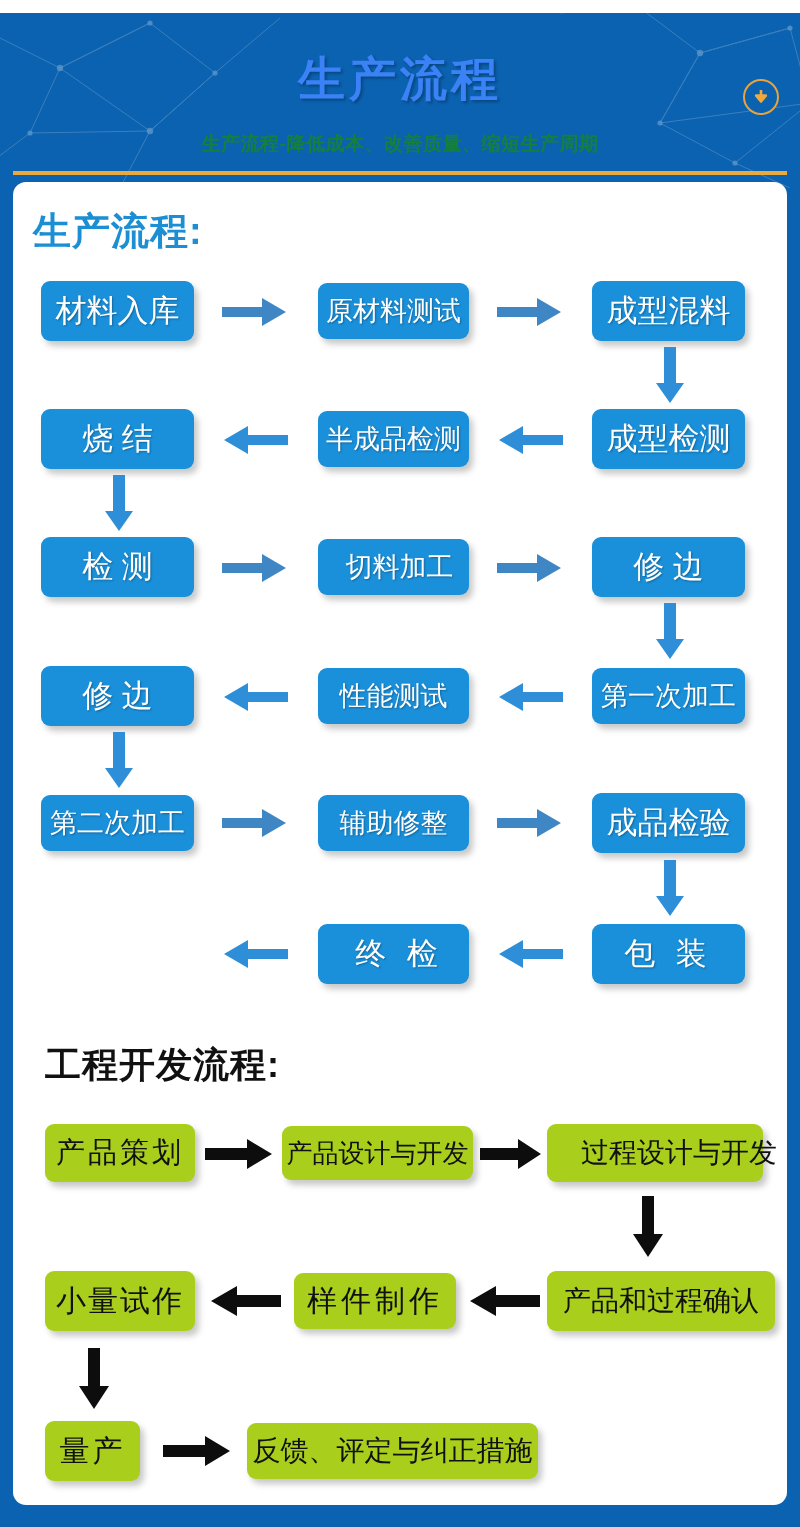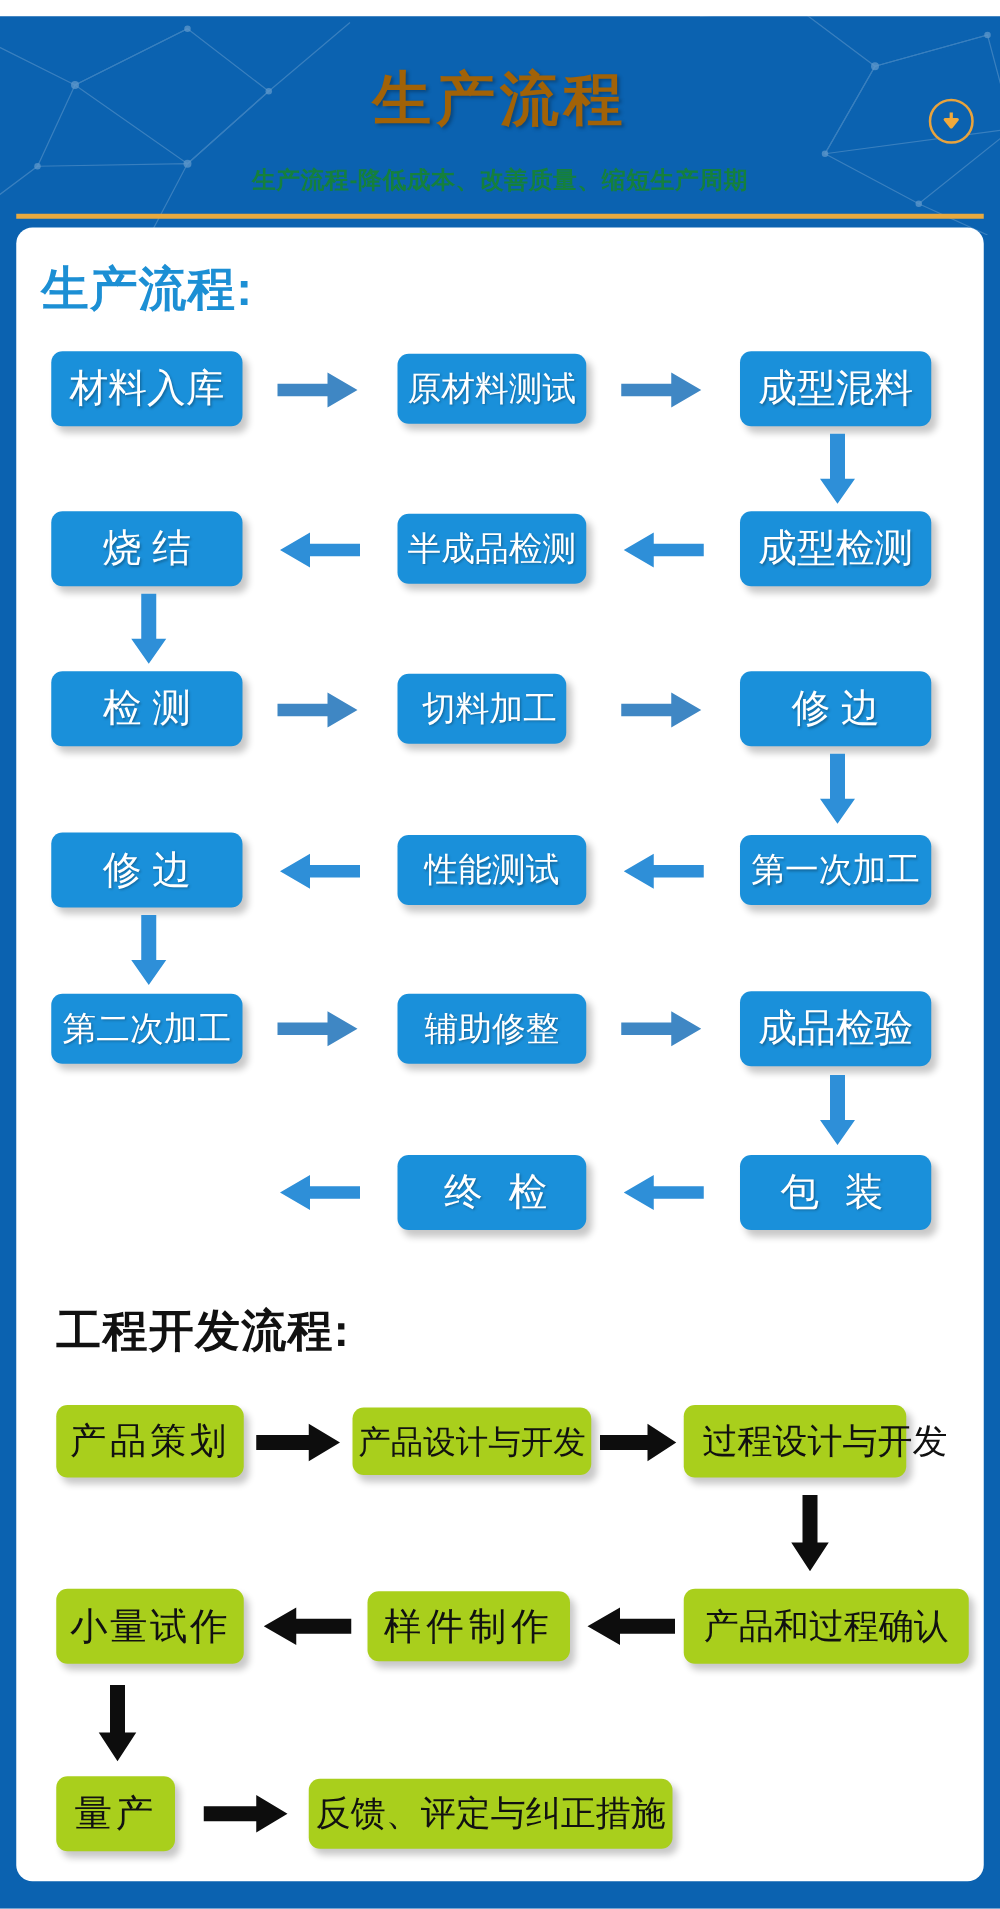--- a/index.html
+++ b/index.html
@@ -16,21 +16,21 @@
     position:absolute; left:0; top:13px; width:800px; height:1514px;
     background:#0b62b0;
     overflow:hidden;
   }
   .netpattern { position:absolute; left:0; top:0; width:800px; height:175px; opacity:.34; }
 
   
   .header { position:absolute; left:0; top:13px; width:800px; height:160px; }
   .hdr-title {
     position:absolute; left:0; top:35px; width:800px; text-align:center;
-    color:#a16207; font-size:47px; font-weight:bold; letter-spacing:4px;
+    color:#3b82f6; font-size:47px; font-weight:bold; letter-spacing:4px;
     text-shadow:2px 2px 3px rgba(0,0,0,.28);
   }
   .hdr-sub {
     position:absolute; left:0; top:118px; width:800px; text-align:center;
     color:#15803d; font-size:19px; font-weight:bold; letter-spacing:.5px;
   }
   .dl-icon {
     position:absolute; left:743px; top:66px; width:36px; height:36px;
     border-radius:50%; border:2px solid #e8a33d; background:#0b62b0;
     display:flex; align-items:center; justify-content:center;
@@ -125,21 +125,21 @@
 
   <div class="fbox blue" style="left:41px;  top:281px;  width:153px; height:60px; font-size:31px;">材料入库</div>
   <div class="fbox blue" style="left:318px; top:283px;  width:151px; height:56px; font-size:27px;">原材料测试</div>
   <div class="fbox blue" style="left:592px; top:281px;  width:153px; height:60px; font-size:31px;">成型混料</div>
 
   <div class="fbox blue" style="left:41px;  top:409px;  width:153px; height:60px; font-size:31px;">烧 结</div>
   <div class="fbox blue" style="left:318px; top:411px;  width:151px; height:56px; font-size:27px;">半成品检测</div>
   <div class="fbox blue" style="left:592px; top:409px;  width:153px; height:60px; font-size:31px;">成型检测</div>
 
   <div class="fbox blue" style="left:41px;  top:537px;  width:153px; height:60px; font-size:31px;">检 测</div>
-  <div class="fbox blue" style="left:318px; top:539px;  width:135px; height:56px; font-size:27px;padding-left:12px;">切料加工</div>
+  <div class="fbox blue" style="left:318px; top:539px;  width:151px; height:56px; font-size:27px;padding-left:12px;">切料加工</div>
   <div class="fbox blue" style="left:592px; top:537px;  width:153px; height:60px; font-size:31px;">修 边</div>
 
   <div class="fbox blue" style="left:41px;  top:666px;  width:153px; height:60px; font-size:31px;">修 边</div>
   <div class="fbox blue" style="left:318px; top:668px;  width:151px; height:56px; font-size:27px;">性能测试</div>
   <div class="fbox blue" style="left:592px; top:668px;  width:153px; height:56px; font-size:27px;">第一次加工</div>
 
   <div class="fbox blue" style="left:41px;  top:795px;  width:153px; height:56px; font-size:27px;">第二次加工</div>
   <div class="fbox blue" style="left:318px; top:795px;  width:151px; height:56px; font-size:27px;">辅助修整</div>
   <div class="fbox blue" style="left:592px; top:793px;  width:153px; height:60px; font-size:31px;">成品检验</div>
 
@@ -239,21 +239,21 @@
   <div class="arrow" style="left:222px; top:939px;">
     <svg width="66" height="30" viewBox="0 0 66 30">
       <path d="M66 10 L26 10 L26 1 L2 15 L26 29 L26 20 L66 20 Z" fill="#2e8fd8"></path>
     </svg>
   </div>
 
   <div class="sec-title black">工程开发流程:</div>
 
   <div class="fbox green" style="left:45px;  top:1124px; width:150px; height:58px; font-size:29px; letter-spacing:3px;">产品策划</div>
   <div class="fbox green" style="left:282px; top:1126px; width:191px; height:54px; font-size:26px;">产品设计与开发</div>
-  <div class="fbox green" style="left:547px; top:1124px; width:178px; height:58px; font-size:28px;padding-left:48px;">过程设计与开发</div>
+  <div class="fbox green" style="left:547px; top:1124px; width:216px; height:58px; font-size:28px;padding-left:48px;">过程设计与开发</div>
 
   <div class="fbox green" style="left:45px;  top:1271px; width:150px; height:60px; font-size:30px; letter-spacing:2px;">小量试作</div>
   <div class="fbox green" style="left:294px; top:1273px; width:162px; height:56px; font-size:30px; letter-spacing:4px;">样件制作</div>
   <div class="fbox green" style="left:547px; top:1271px; width:228px; height:60px; font-size:28px;">产品和过程确认</div>
 
   <div class="fbox green" style="left:45px;  top:1421px; width:95px;  height:60px; font-size:30px; letter-spacing:3px;">量产</div>
   <div class="fbox green" style="left:247px; top:1423px; width:291px; height:56px; font-size:28px;">反馈、评定与纠正措施</div>
 
   <div class="arrow" style="left:205px; top:1139px;">
     <svg width="68" height="30" viewBox="0 0 68 30">

